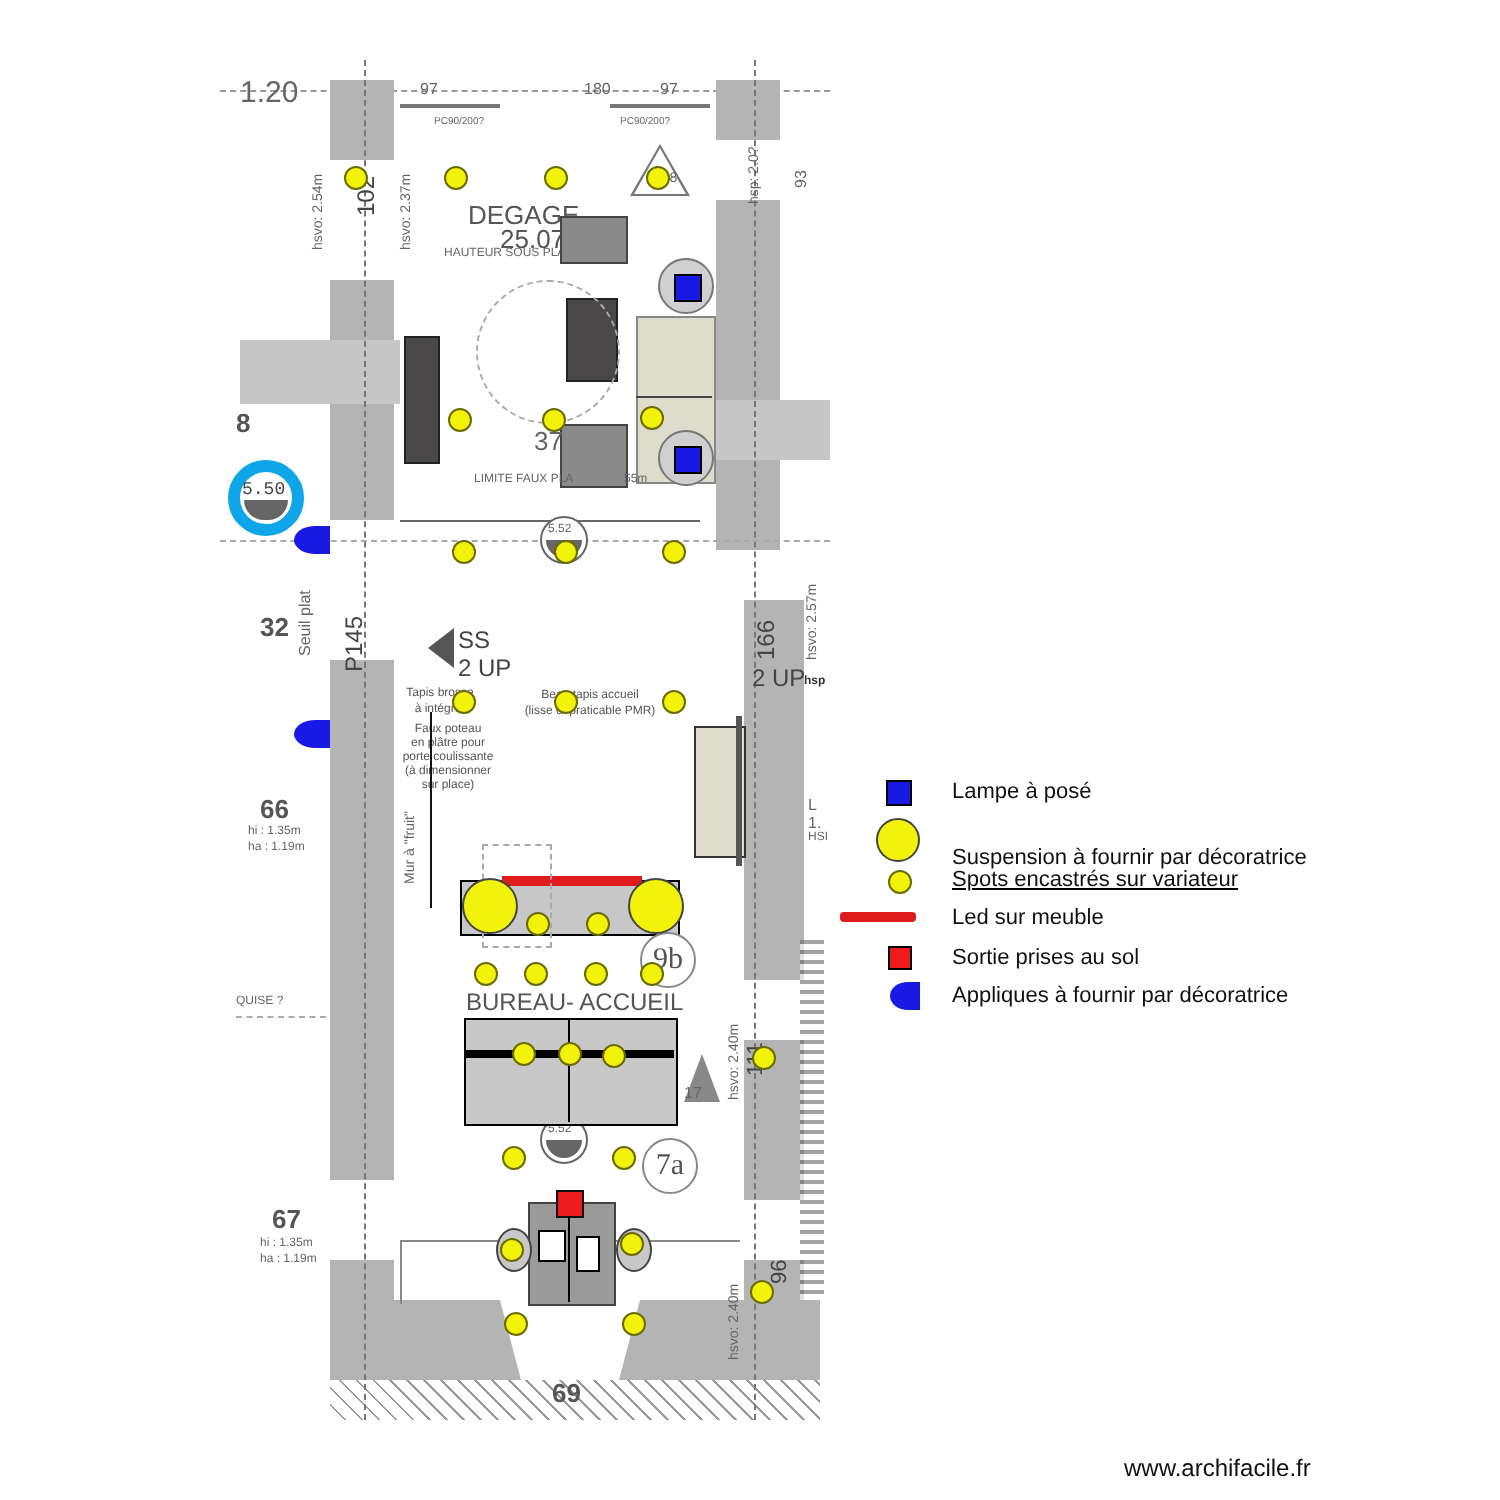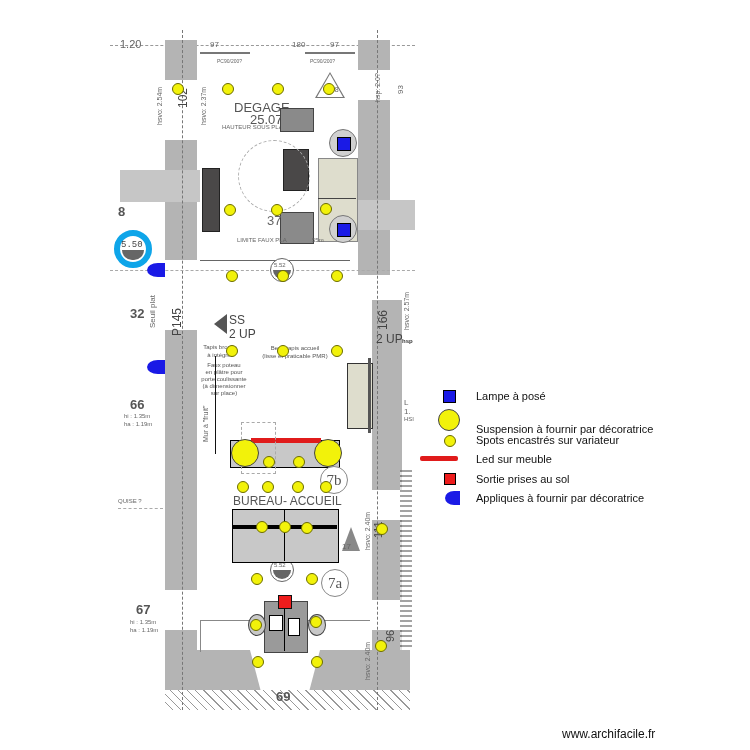--- a/index.html
+++ b/index.html
@@ -21,21 +21,21 @@
   .legend-icon{width:34px;height:18px;position:relative;}
   .legend-label{font-size:11px;color:#111;margin-left:8px;}
   .rotate{transform:rotate(-90deg);transform-origin:left top;}
 </style>
 </head>
 <body>
 
 <div class="abs" style="left:110px;top:30px;width:305px;height:680px;">
 
   <div class="dash-h" style="left:0;top:15px;width:305px;border-top-color:#999;"></div>
-  <div class="txt small" style="left:10px;top:8px;font-size:11px;">1.20</div>
+  <div class="txt small" style="left:10px;top:8px;font-size:15px;">1.20</div>
   <div class="txt small" style="left:100px;top:10px;font-size:8px;">97</div>
   <div class="txt small" style="left:158px;top:10px;font-size:8px;margin-left:24px;">180</div>
   <div class="txt small" style="left:220px;top:10px;font-size:8px;">97</div>
   <div class="txt small" style="left:107px;top:28px;font-size:5px;">PC90/200?</div>
   <div class="txt small" style="left:200px;top:28px;font-size:5px;">PC90/200?</div>
   <div class="abs" style="left:90px;top:22px;width:50px;height:2px;background:#777;"></div>
   <div class="abs" style="left:195px;top:22px;width:50px;height:2px;background:#777;"></div>
 
   <div class="wall" style="left:55px;top:10px;width:32px;height:40px;"></div>
   <div class="wall" style="left:55px;top:110px;width:32px;height:120px;"></div>
@@ -139,21 +139,21 @@
   <div class="abs" style="left:131px;top:392px;width:33px;height:50px;border:1px dashed #aaa;"></div>
 
   <div class="abs" style="left:122px;top:479px;width:105px;height:52px;background:#c8c8c8;border:1px solid #000;"></div>
   <div class="abs" style="left:122px;top:495px;width:105px;height:4px;background:#000;"></div>
   <div class="abs" style="left:174px;top:479px;width:1px;height:52px;background:#000;"></div>
   <div class="abs" style="left:232px;top:497px;width:0;height:0;border-left:9px solid transparent;border-right:9px solid transparent;border-bottom:24px solid #888;"></div>
   <div class="txt small" style="left:232px;top:512px;font-size:8px;">17</div>
 
   <div class="txt" style="left:123px;top:464px;font-size:12px;color:#555;">BUREAU- ACCUEIL</div>
 
-  <div class="abs" style="left:210px;top:436px;width:26px;height:26px;border-radius:50%;border:1px solid #888;background:#fff;text-align:center;line-height:26px;font-size:15px;color:#555;font-family:'Liberation Serif',serif;">7b</div>
+  <div class="abs" style="left:210px;top:436px;width:26px;height:26px;border-radius:50%;border:1px solid #888;background:#fff;text-align:center;line-height:26px;font-size:15px;color:#555;font-family:'Liberation Serif',serif;">9b</div>
   <div class="abs" style="left:211px;top:539px;width:26px;height:26px;border-radius:50%;border:1px solid #888;background:#fff;text-align:center;line-height:26px;font-size:15px;color:#555;font-family:'Liberation Serif',serif;">7a</div>
 
   <div class="abs" style="left:154px;top:571px;width:42px;height:50px;background:#9a9a9a;border:1px solid #444;"></div>
   <div class="abs" style="left:174px;top:571px;width:1px;height:50px;background:#000;"></div>
   <div class="abs" style="left:159px;top:585px;width:12px;height:14px;background:#fff;border:1px solid #000;"></div>
   <div class="abs" style="left:178px;top:588px;width:10px;height:16px;background:#fff;border:1px solid #000;"></div>
   <div class="abs" style="left:138px;top:584px;width:16px;height:20px;border-radius:50%;background:#c8c8c8;border:1px solid #444;"></div>
   <div class="abs" style="left:198px;top:584px;width:16px;height:20px;border-radius:50%;background:#c8c8c8;border:1px solid #444;"></div>
   <div class="abs" style="left:168px;top:565px;width:12px;height:12px;background:#ee1c1c;border:1px solid #111;"></div>
 
@@ -228,21 +228,21 @@
       <div class="abs" style="left:23px;top:3px;width:11px;height:11px;background:#1a1ae6;border:1px solid #000;"></div>
     </div>
     <span class="legend-label" style="margin-left:22px;">Lampe à posé</span>
   </div>
   <div class="legend-row" style="top:411px;">
     <div class="legend-icon">
       <div class="abs" style="left:18px;top:-2px;width:20px;height:20px;border-radius:50%;background:#f2f20a;border:1px solid #444;"></div>
     </div>
     <span class="legend-label" style="margin-left:22px;margin-top:17px;">Suspension à fournir par décoratrice</span>
   </div>
-  <div class="legend-row" style="top:431px;">
+  <div class="legend-row" style="top:431px;text-decoration:underline;">
     <div class="legend-icon">
       <div class="abs" style="left:24px;top:4px;width:10px;height:10px;border-radius:50%;background:#f2f20a;border:1px solid #6b6b00;"></div>
     </div>
     <span class="legend-label" style="margin-left:22px;">Spots encastrés sur variateur</span>
   </div>
   <div class="legend-row" style="top:470px;">
     <div class="legend-icon">
       <div class="abs" style="left:24px;top:3px;width:10px;height:10px;background:#ee1c1c;border:1px solid #000;"></div>
     </div>
     <span class="legend-label" style="margin-left:22px;">Sortie prises au sol</span>

